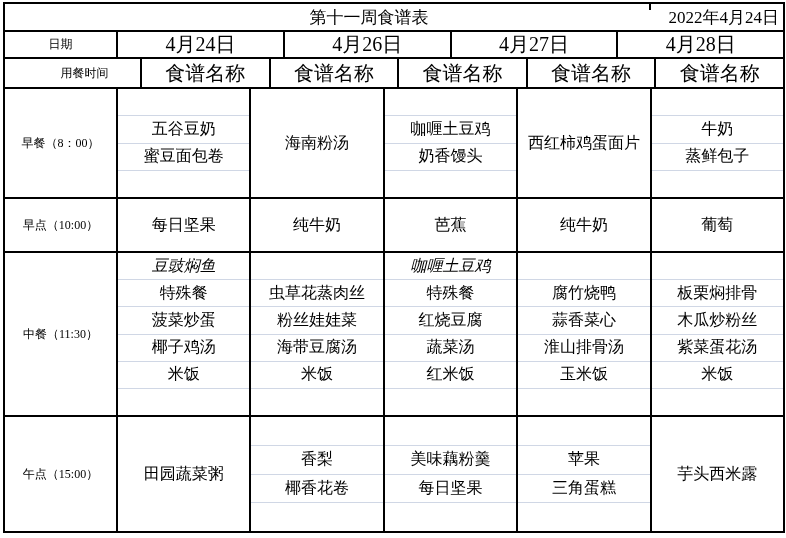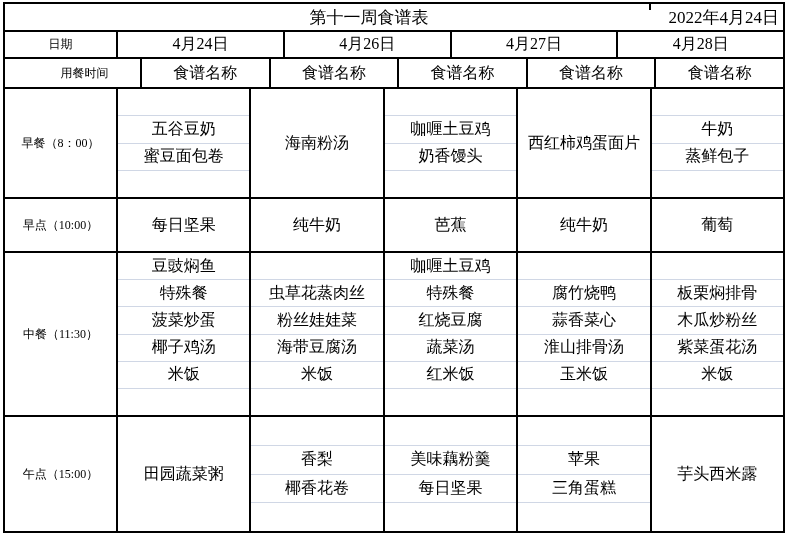--- a/index.html
+++ b/index.html
@@ -22,27 +22,27 @@
   .c0{
     width:111px;box-sizing:border-box;display:flex;
     align-items:center;justify-content:center;
     font-size:12px;white-space:nowrap;
   }
   .cell{
     flex:1;border-left:2px solid #000;box-sizing:border-box;
     display:flex;flex-direction:column;min-width:0;
   }
   .cell.center{flex-direction:row;align-items:center;justify-content:center;}
-  .hc{align-items:center;justify-content:center;flex-direction:row;font-size:16px;}
+  .hc{align-items:center;justify-content:center;flex-direction:row;font-size:20px;}
   .sub{
     flex:1;display:flex;align-items:center;justify-content:center;
     border-top:1px solid #d0d7e5;box-sizing:border-box;
     font-size:16px;white-space:nowrap;overflow:hidden;
   }
-  .sub:first-child{border-top:none;}
+  .sub:first-child{border-top:none;font-style:italic;}
   .merged-text{font-size:16px;white-space:nowrap;}
   .title-text{
     position:absolute;left:0;top:0;width:728px;height:100%;
     display:flex;align-items:center;justify-content:center;font-size:17px;
   }
   .date-text{
     position:absolute;right:4px;top:0;height:100%;
     display:flex;align-items:center;font-size:17px;
   }
   .tick{position:absolute;left:644px;top:0;width:2px;height:6px;background:#000;}

